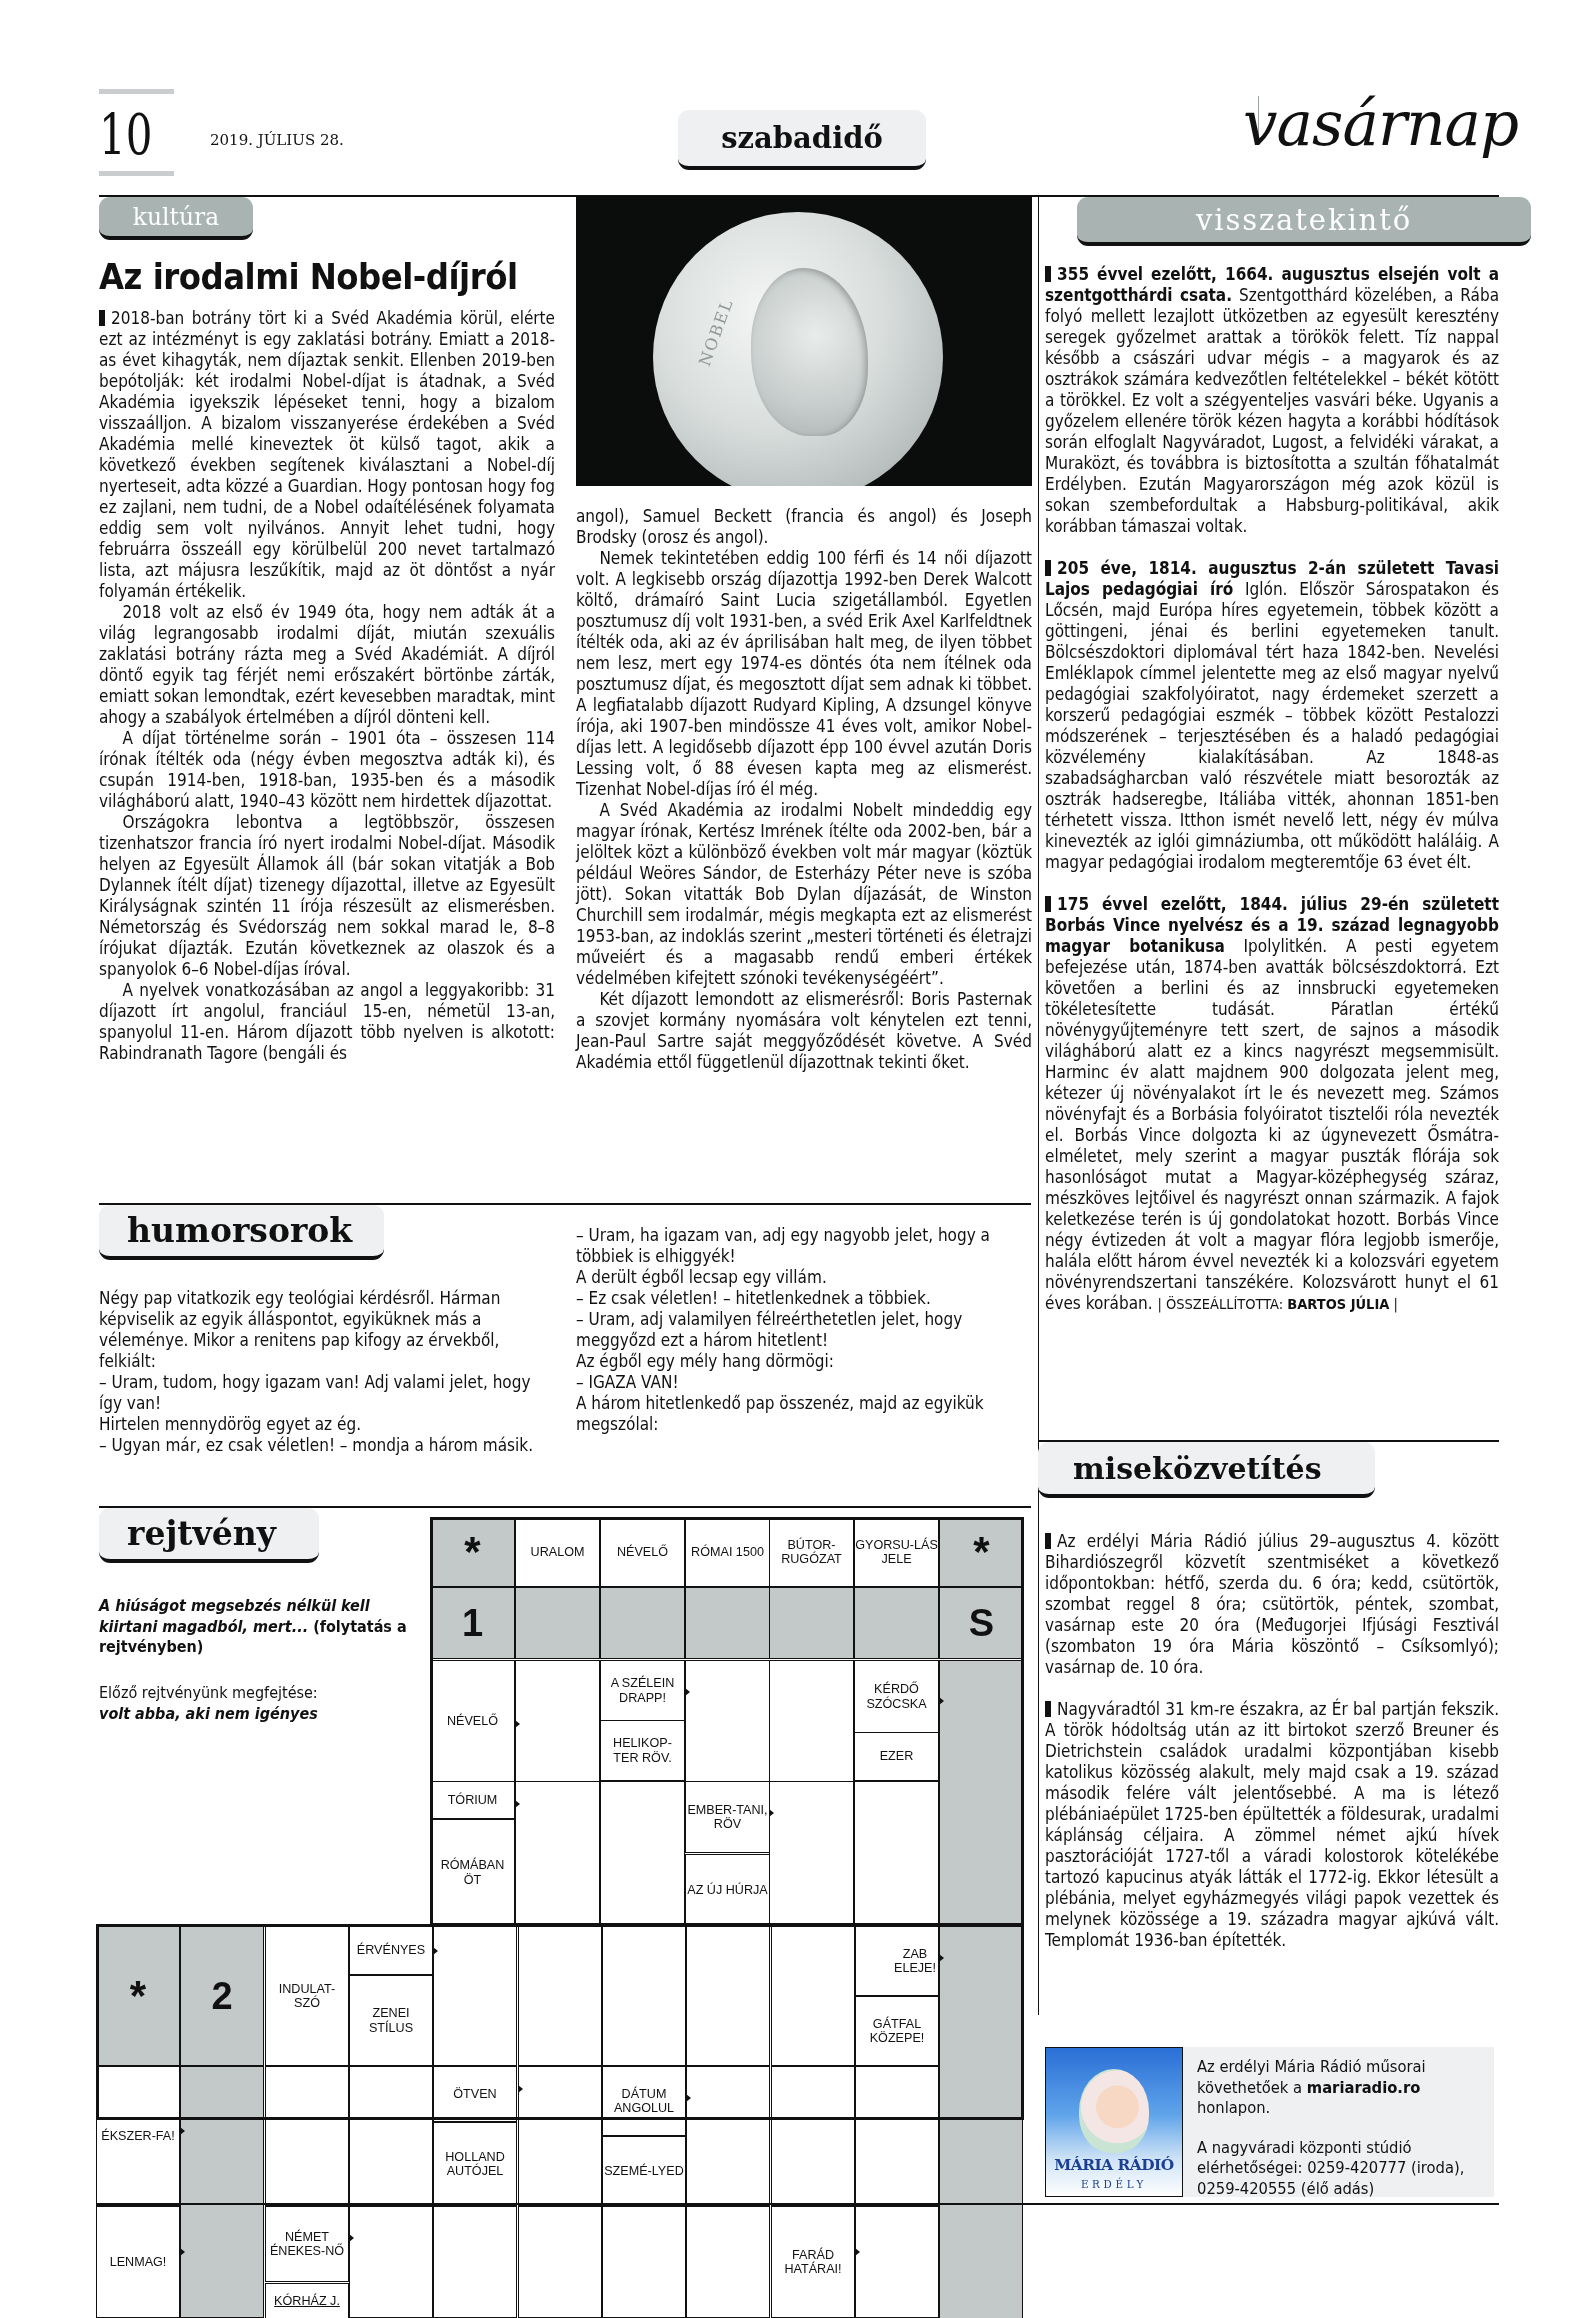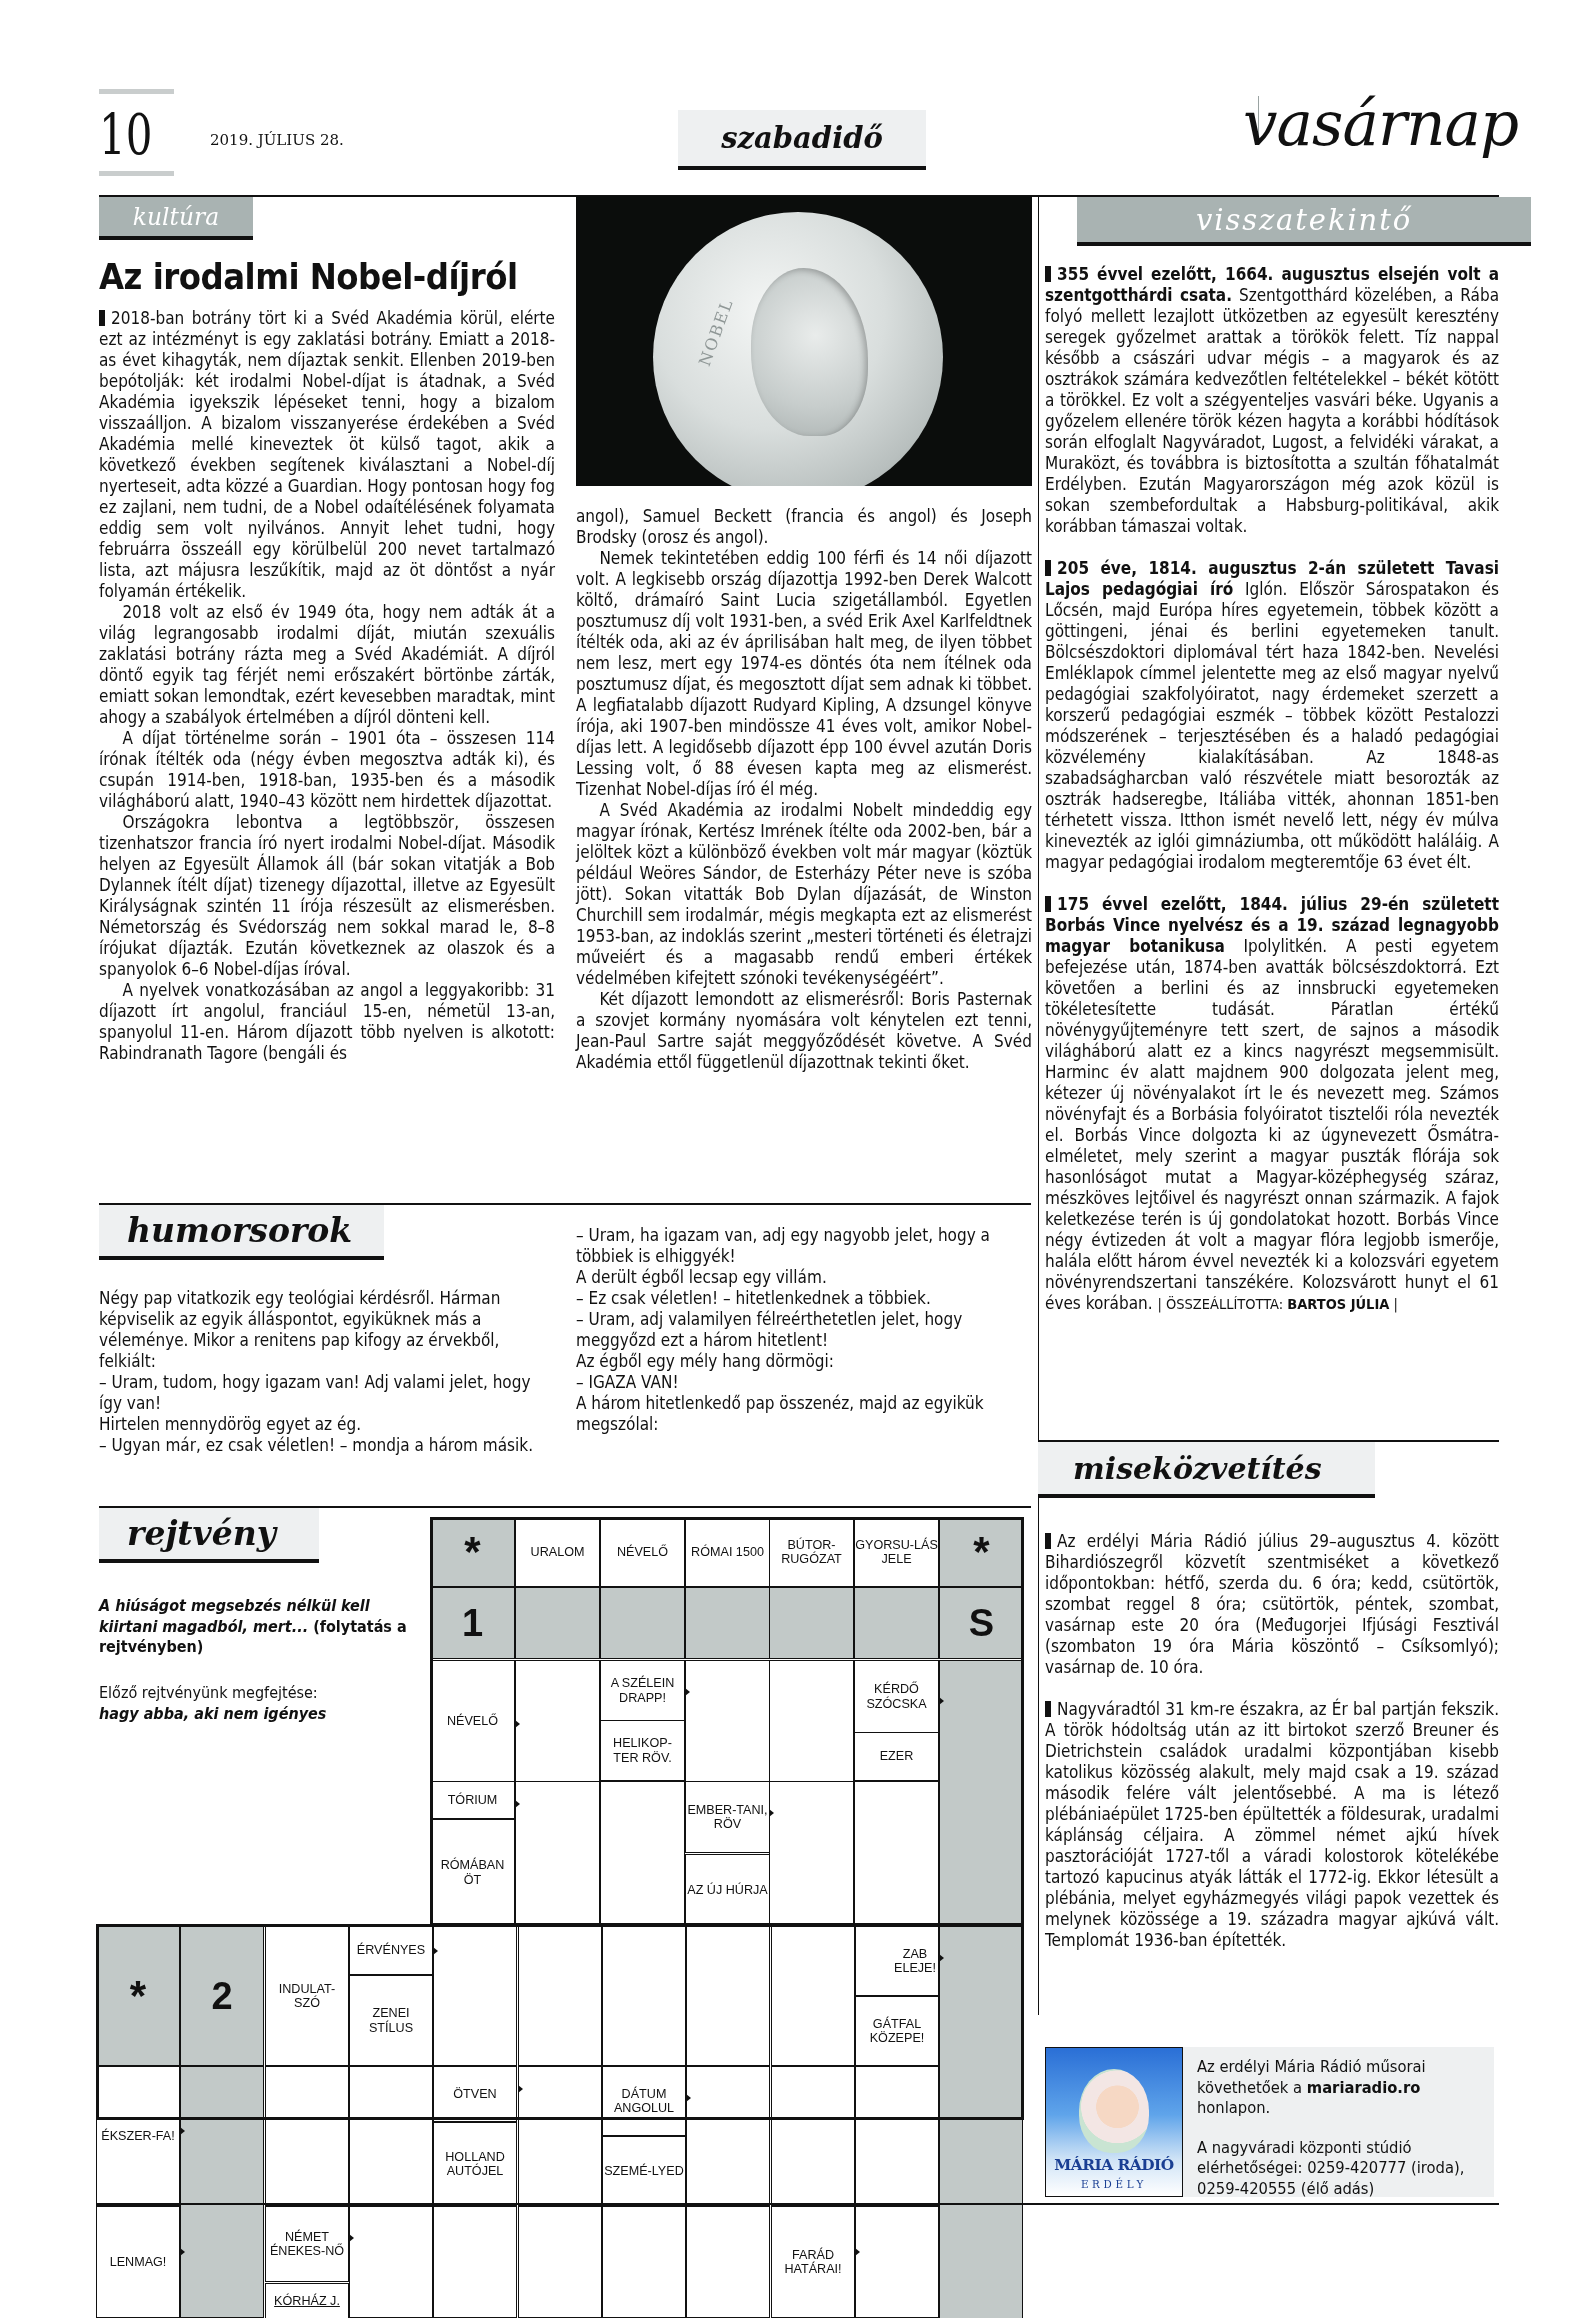--- a/index.html
+++ b/index.html
@@ -1,19 +1,19 @@
 <!DOCTYPE html>
 <html style="font-size:7.5px"><head>
 <meta charset="utf-8">
 <style>
   html, body { margin: 0; padding: 0; background: #ffffff; }
   body { width: 1595px; height: 2319px; position: relative; overflow: hidden;
          font-family: "DejaVu Sans Condensed", "DejaVu Sans", sans-serif; color: #111; }
   .abs { position: absolute; }
-  .serif-it { font-family: "DejaVu Serif", serif; font-style: italic; font-weight: bold; }
+  .serif-it { font-family: "DejaVu Serif", serif; font-weight: bold; border-radius: 11px; }
 
   
   .pg-num { left: 99px; top: 107px; font-family: "DejaVu Serif", serif; font-size: 56px; line-height: 1; transform: scaleX(0.75); transform-origin: left top; }
   .pg-bar { left: 99px; width: 75px; height: 4.7px; background: #c9cdcd; }
   .pg-date { left: 210px; top: 131px; font-family: "DejaVu Serif", serif; font-size: 15px; }
   .sect-tab { left: 678px; top: 110px; width: 248px; height: 56px; background: #eef0f1; border-bottom: 4.7px solid #111;
               display:flex; align-items:center; justify-content:center; font-size: 29px; }
   .brand { left: 1243px; top: 93px; width: 262px; font-family: "DejaVu Serif", serif; font-size: 61px; font-style: italic; line-height:1; letter-spacing: -0.9px; }
   .brand-line { left: 1264px; top: 198px; width: 238px; height: 4.7px; background: #111; }
   .brand-gray { left: 1243px; top: 198px; width: 18.7px; height: 4.7px; background: #c9cdcd; }
@@ -128,21 +128,21 @@
 <div class="abs rule" style="left:99px;top:1506px;width:932px;height:1.9px;"></div>
 <div class="abs label-light serif-it" style="left:99px;top:1508px;width:220px;height:55px;font-size:33px;">
   <span>rejtvény</span>
 </div>
 <div class="abs" style="left:99px;top:1596px;width:322px;font-size:16px;line-height:20.6px;font-weight:bold;">
   <i>A hiúságot megsebzés nélkül kell kiirtani magadból, mert...</i>
   <span>(folytatás a rejtvényben)</span>
 </div>
 <div class="abs" style="left:99px;top:1683px;width:322px;font-size:16px;line-height:20.6px;">
   <div>Előző rejtvényünk megfejtése:</div>
-  <div style="font-weight:bold;font-style:italic;">hagy abba, aki nem igényes</div>
+  <div style="font-weight:bold;font-style:italic;">volt abba, aki nem igényes</div>
 </div>
 
 <div class="abs" id="crossword" style="left:96px;top:1517px;width:928px;height:603px;">
     <div class="cw-cell cw-sol cw-big cw-star" style="left: 334px; top: 0px; width: 85px; height: 70px;">*</div>
     <div class="cw-cell cw-clue" style="left: 419px; top: 0px; width: 85px; height: 70px;">URALOM</div>
     <div class="arrow-d" style="left: 458px; top: 72px;"></div>
     <div class="cw-cell cw-clue" style="left: 504px; top: 0px; width: 85px; height: 70px;">NÉVELŐ</div>
     <div class="arrow-d" style="left: 543px; top: 72px;"></div>
     <div class="cw-cell cw-clue" style="left: 589px; top: 0px; width: 85px; height: 70px;">RÓMAI 1500</div>
     <div class="arrow-d" style="left: 628px; top: 72px;"></div>

